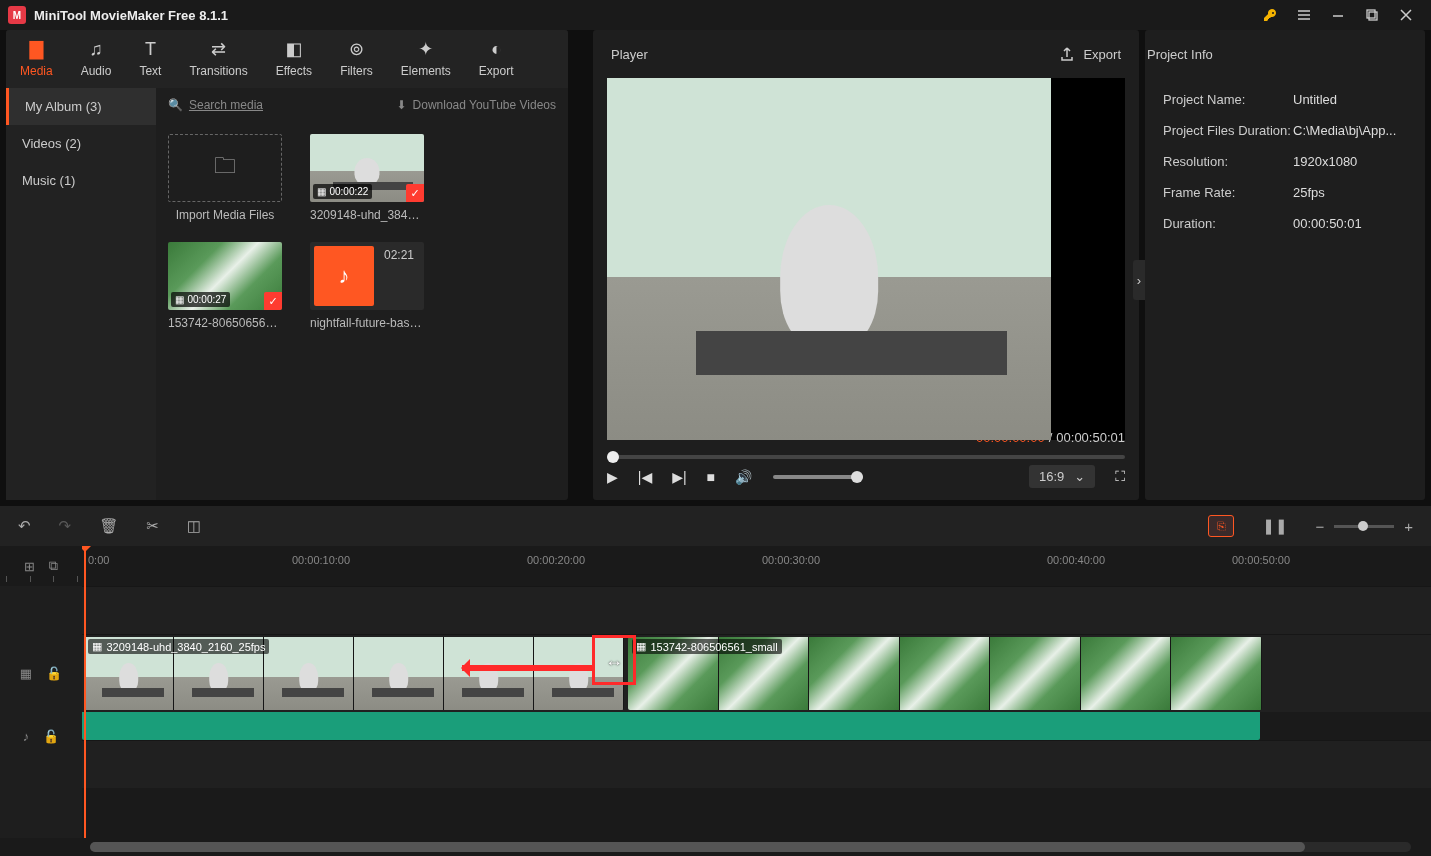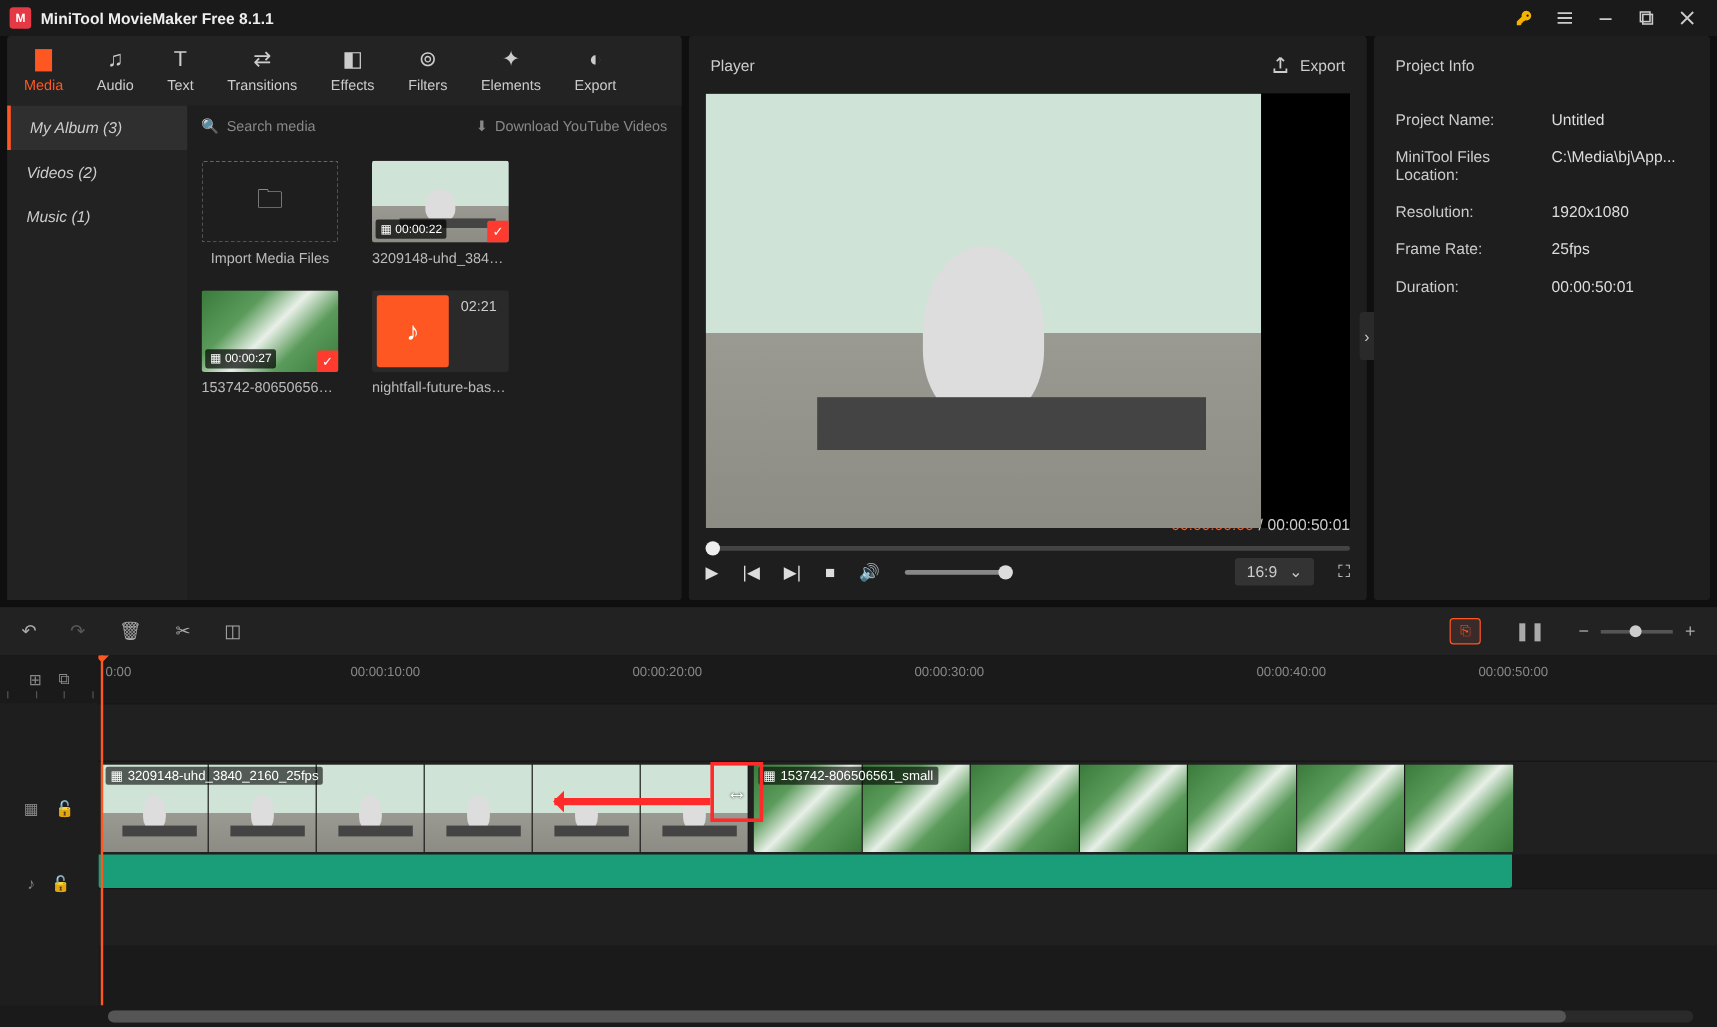--- a/index.html
+++ b/index.html
@@ -19,21 +19,21 @@
 
 
 .media-panel { width: 562px; display: flex; flex-direction: column; }
 .media-tabs { height: 58px; display: flex; background: #232323; border-radius: 3px 3px 0 0; }
 .media-tab { flex: 0 0 auto; padding: 8px 14px 6px; display: flex; flex-direction: column; align-items: center; gap: 4px; cursor: pointer; color: #ccc; font-size: 12px; }
 .media-tab.active { color: #ff5722; }
 .media-tab .icon { font-size: 18px; height: 22px; display:flex;align-items:center; }
 
 .media-body { flex: 1; display: flex; }
 .media-sidebar { width: 150px; background: #222; display: flex; flex-direction: column; }
-.media-sidebar .item { padding: 11px 16px; cursor: pointer; font-size: 13px; color:#ccc;font-style:italic; }
+.media-sidebar .item { padding: 11px 16px; cursor: pointer; font-size: 13px; color:#ccc; }
 .media-sidebar .item.active { background: #2f2f2f; border-left: 3px solid #ff5722; }
 
 .media-content { flex: 1; display: flex; flex-direction: column; }
 .media-toolbar { height: 34px; display: flex; align-items: center; padding: 0 12px; gap: 10px; color: #888; font-size: 12px; }
 .media-toolbar .search { flex: 1; display:flex; align-items:center; gap:6px; }
 .media-toolbar .dl { display:flex; align-items:center; gap:6px; cursor:pointer; }
 
 .media-grid { flex: 1; padding: 12px; display: flex; flex-wrap: wrap; gap: 20px 28px; align-content: flex-start; }
 .thumb { width: 114px; display:flex; flex-direction:column; gap:6px; }
 .thumb .img { width: 114px; height: 68px; background: #333; border-radius: 2px; position: relative; overflow:hidden; }
@@ -45,42 +45,42 @@
 .thumb .music-wrap { display:flex;align-items:flex-start; }
 .thumb .dur { color:#ccc;font-size:12px;padding:6px 0 0 6px; }
 
 
 .yoga { background: linear-gradient(#cfe3d6 0%, #cfe3d6 55%, #9a9a92 55%, #8c8c84 100%); position:relative; width:100%; height:100%; }
 .yoga::before { content:''; position:absolute; left:50%; top:35%; width:22%; height:40%; background:#ddd; border-radius:50% 50% 40% 40%; transform:translateX(-50%); }
 .yoga::after { content:''; position:absolute; left:20%; right:10%; bottom:18%; height:12%; background:#444; }
 .water { background: linear-gradient(135deg,#3a7a3a 0%, #5a9a5a 30%, #e8f0e8 50%, #5a9a5a 70%, #3a7a3a 100%); width:100%;height:100%; }
 
 
-.player-panel { flex: 1; display: flex; flex-direction: column; padding: 0; }
+.player-panel { flex: 1; display: flex; flex-direction: column; padding: 0; margin-left: 19px; }
 .player-header { height: 48px; display: flex; align-items: center; padding: 0 18px; }
 .player-header .ttl { flex: 1; }
 .player-header .export { display:flex;align-items:center;gap:8px;cursor:pointer; }
 .preview { flex: 1; margin: 0 14px; background: #000; display:flex; }
 .preview .letterbox { background:#000; }
 .preview .frame { flex:1; position:relative; overflow:hidden; }
 .controls { padding: 10px 14px 12px; }
 .progress { height: 4px; background: #444; border-radius: 2px; position: relative; margin-bottom: 6px; }
 .progress .dot { width:12px;height:12px;background:#eee;border-radius:50%;position:absolute;left:0;top:-4px; }
 .time-row { display:flex; justify-content:flex-end; gap:4px; font-size:13px; margin-top:-20px; margin-bottom:10px; }
 .time-row .cur { color:#ff5722; }
 .ctrl-row { display:flex; align-items:center; gap:20px; }
 .ctrl-row .btn { cursor:pointer; color:#ddd; font-size:14px; }
 .ctrl-row .vol { width:90px;height:4px;background:#888;border-radius:2px;position:relative; }
 .ctrl-row .vol::after { content:'';position:absolute;right:0;top:-4px;width:12px;height:12px;background:#ddd;border-radius:50%; }
 .ctrl-row .spacer { flex:1; }
 .ctrl-row .aspect { background:#333;padding:4px 10px;border-radius:3px;display:flex;align-items:center;gap:10px;cursor:pointer; }
 
 
 .info-panel { width: 280px; display: flex; flex-direction: column; }
-.info-header { height: 48px; display:flex;align-items:center;padding:0 18px; }
+.info-header { height: 48px; display:flex;align-items:center;padding:0 2px; }
 .info-body { padding: 6px 18px; }
 .info-row { display:flex; padding: 8px 0; font-size:13px; }
 .info-row .k { width: 130px; color:#ccc; }
 .info-row .v { flex:1; color:#ddd; white-space:nowrap;overflow:hidden;text-overflow:ellipsis; }
 .info-collapse { position:absolute; width:12px; height:40px; background:#2a2a2a; display:flex;align-items:center;justify-content:center;cursor:pointer;border-radius:3px 0 0 3px; }
 
 
 .timeline-area { height: 350px; background: #1a1a1a; margin-top: 6px; display:flex;flex-direction:column; }
 .tl-toolbar { height: 40px; display:flex;align-items:center;padding:0 18px;gap:28px; background:#222; }
 .tl-toolbar .tbtn { cursor:pointer;color:#aaa;font-size:15px; }
@@ -197,21 +197,21 @@
     <div class="media-body">
       <div class="media-sidebar">
         <div class="item active">My Album (3)</div>
         <div class="item">Videos (2)</div>
         <div class="item">Music (1)</div>
       </div>
       <div class="media-content">
         <div class="media-toolbar">
           <div class="search">
             <span>🔍</span>
-            <span style="color:#888;">Search media</span>
+            <span style="color:#888;text-decoration:underline;">Search media</span>
           </div>
           <div class="dl">
             <span>⬇</span>
             <span>Download YouTube Videos</span>
           </div>
         </div>
         <div class="media-grid">
           <div class="thumb">
             <div class="img dashed">
                 <span>🗀</span>
@@ -298,21 +298,21 @@
 
   <div class="panel info-panel" style="position:relative;">
     <div class="info-collapse" style="left:-12px;top:230px;">›</div>
     <div class="info-header">Project Info</div>
     <div class="info-body">
       <div class="info-row">
           <div class="k">Project Name:</div>
           <div class="v">Untitled</div>
         </div>
       <div class="info-row">
-          <div class="k">MiniTool Files Location:</div>
+          <div class="k">Project Files Duration:</div>
           <div class="v">C:\Media\bj\App...</div>
         </div>
       <div class="info-row">
           <div class="k">Resolution:</div>
           <div class="v">1920x1080</div>
         </div>
       <div class="info-row">
           <div class="k">Frame Rate:</div>
           <div class="v">25fps</div>
         </div>

